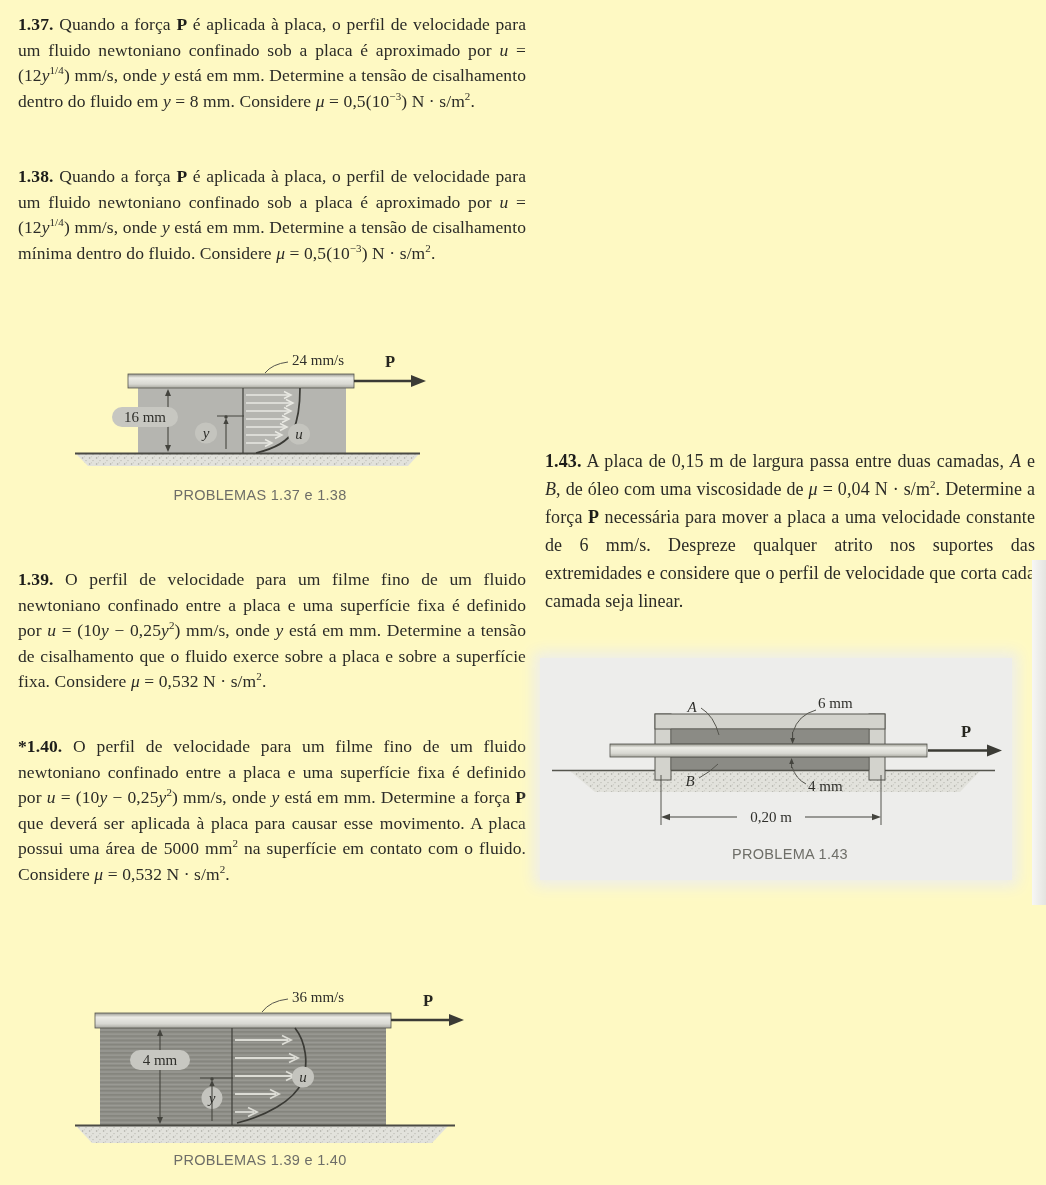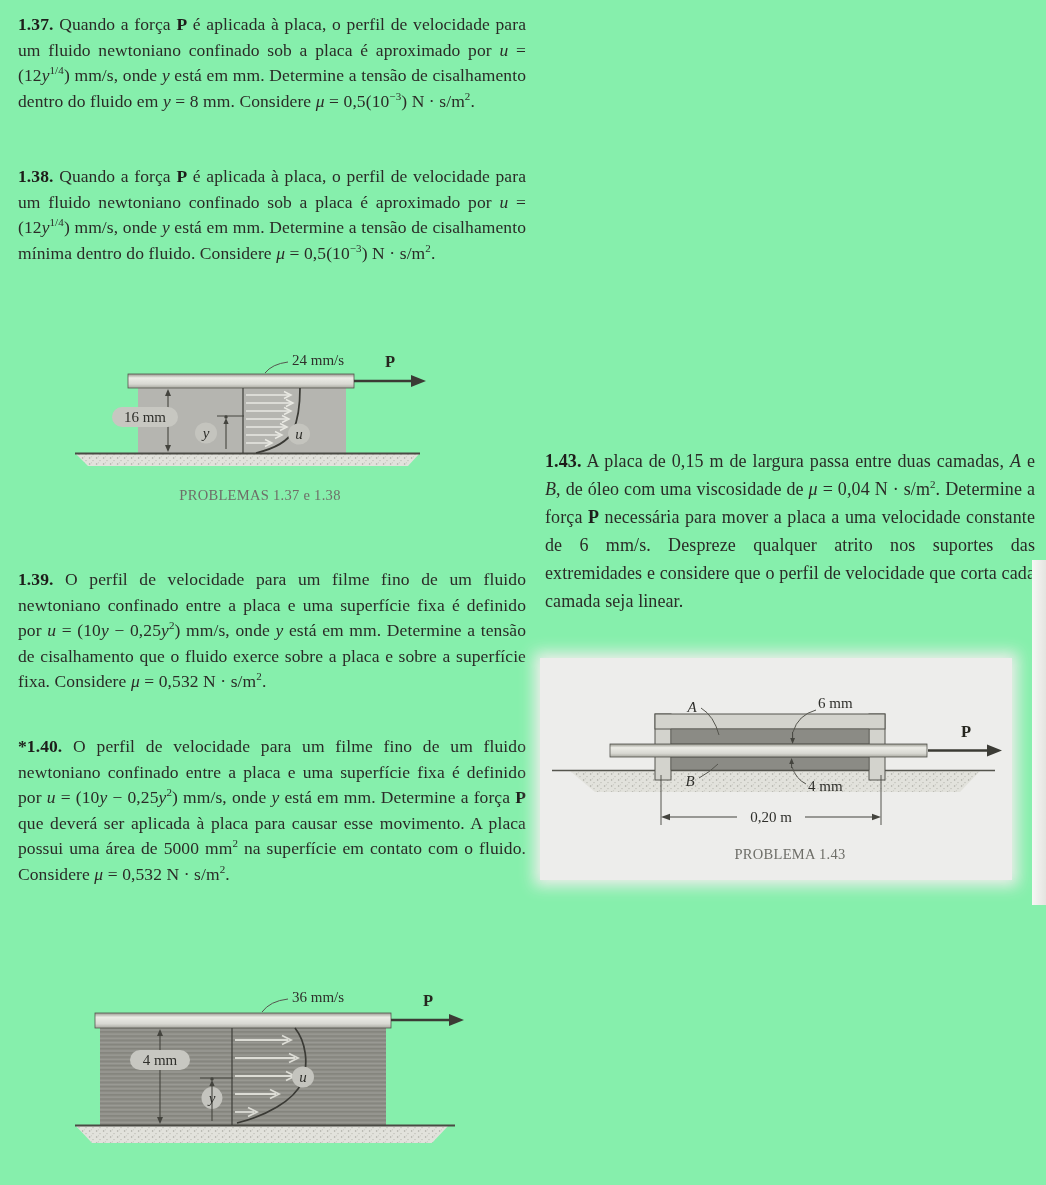--- a/index.html
+++ b/index.html
@@ -1,23 +1,23 @@
 <!DOCTYPE html>
 <html><head>
 <meta charset="utf-8">
 <style>
   html,body{margin:0;padding:0;background:#ffffff;}
-  #page{position:relative;width:1046px;height:1185px;background:#86efac;overflow:hidden;
+  #page{position:relative;width:1046px;height:1185px;background:#fef9c3;overflow:hidden;
         font-family:"Liberation Serif",serif;color:#2b2b27;}
   .para{position:absolute;text-align:justify;font-size:17.5px;line-height:25.5px;
         letter-spacing:0.1px;}
   .para b{color:#1d1d1a;}
   .para i{font-style:italic;}
   .para sup{font-size:11px;line-height:0;}
-  .caption{position:absolute;font-family:Liberation Serif, serif;font-size:14.5px;
+  .caption{position:absolute;font-family:Liberation Sans, sans-serif;font-size:14.5px;
            color:#6e6e68;letter-spacing:0.3px;text-align:center;}
   .figwrap{position:absolute;}
   .fig-panel{position:absolute;background:#ededeb;box-shadow:0 0 14px 6px #ededeb;}
   .edge-strip{position:absolute;background:linear-gradient(to right,#f7f7f5,#e4e4e0);}
   svg text{font-family:"Liberation Serif",serif;}
   .lbl{fill:#2f2f2b;font-size:15px;}
   .lbl-i{fill:#2f2f2b;font-size:15px;font-style:italic;}
   .lbl-b{fill:#26261f;font-size:16.5px;font-weight:bold;}
 </style>
 </head>
@@ -171,20 +171,21 @@
       <text class="lbl" x="232" y="17">36 mm/s</text>
 
       <g>
         <line x1="331" y1="35" x2="390" y2="35" stroke="#3b3b35" stroke-width="2.4"></line>
         <polygon points="389,29 404,35 389,41" fill="#3b3b35"></polygon>
       </g>
       <text class="lbl-b" x="368" y="21" text-anchor="middle">P</text>
     </svg>
   </div>
 
+  <div class="caption" style="left:60px;top:1152px;width:400px;">PROBLEMAS 1.39 e 1.40</div>
 
   <div class="para" style="left:545px;top:447px;width:490px;line-height:28px;font-size:18px;"><b>1.43.</b> A placa de 0,15 m de largura passa entre duas camadas, <i>A</i> e <i>B</i>, de óleo com uma viscosidade de <i>μ</i> = 0,04 N · s/m<sup>2</sup>. Determine a força <b>P</b> necessária para mover a placa a uma velocidade constante de 6 mm/s. Despreze qualquer atrito nos suportes das extremidades e considere que o perfil de velocidade que corta cada camada seja linear.</div>
 
   <div class="fig-panel" style="left:540px;top:658px;width:472px;height:222px;">
     <svg width="472" height="222" viewBox="0 0 472 222" style="position:absolute;left:0;top:0;">
 
       <polygon points="30,113 440,113 420,134 55,134" fill="url(#speck)"></polygon>
 
       <line x1="12" y1="112.5" x2="455" y2="112.5" stroke="#55554e" stroke-width="1.6"></line>
 

